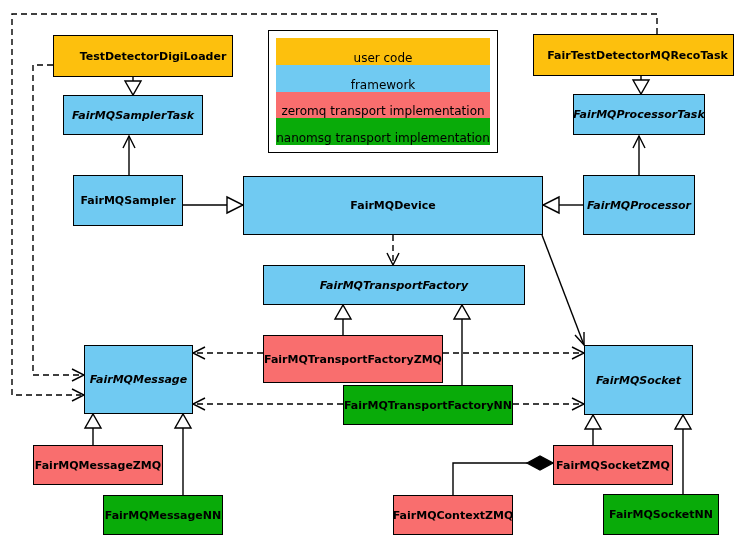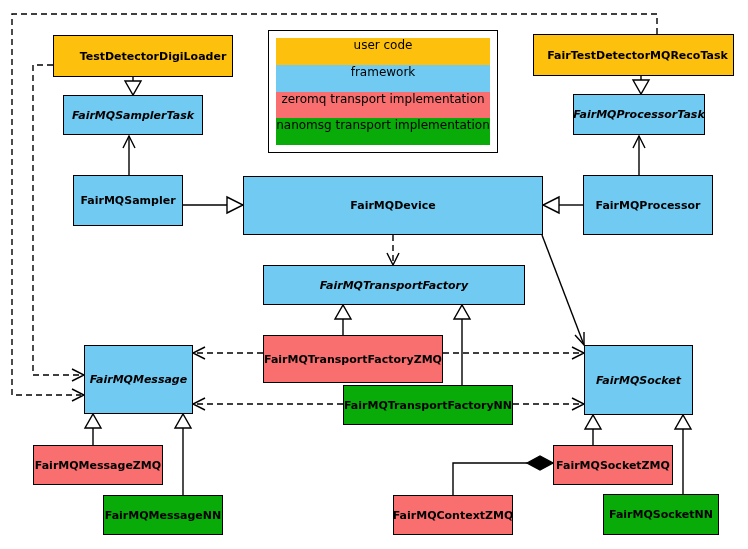--- a/index.html
+++ b/index.html
@@ -19,21 +19,21 @@
   .layer-framework{background:var(--c-framework,#70caf2);}
   .layer-zeromq{background:var(--c-zeromq,#f96e6e);}
   .layer-nanomsg{background:var(--c-nanomsg,#09ab09);}
   #legend{
     position:absolute;left:268px;top:30px;width:230px;height:123px;
     border:1px solid #000;background:#fff;box-sizing:border-box;
     display:flex;flex-direction:column;justify-content:space-between;
     padding:7px;
   }
   .legend-bar{
-    height:33px;display:flex;align-items:flex-start;justify-content:center;
+    height:33px;display:flex;align-items:flex-end;justify-content:center;
     font-size:12px;color:#000;white-space:nowrap;
   }
 </style>
 </head>
 <body>
 
 <div id="canvas">
 
   <svg id="edges" viewBox="0 0 748 549" fill="none" stroke="#000" stroke-width="1.4">
 
@@ -136,21 +136,21 @@
   <div class="node layer-user" style="left:533px;top:34px;width:201px;height:42px;padding-left:8px;">FairTestDetectorMQRecoTask</div>
 
   <div class="node layer-framework abstract" style="left:63px;top:95px;width:140px;height:40px;">FairMQSamplerTask</div>
 
   <div class="node layer-framework abstract" style="left:573px;top:94px;width:132px;height:41px;">FairMQProcessorTask</div>
 
   <div class="node layer-framework" style="left:73px;top:175px;width:110px;height:51px;">FairMQSampler</div>
 
   <div class="node layer-framework" style="left:243px;top:176px;width:300px;height:59px;">FairMQDevice</div>
 
-  <div class="node layer-framework" style="left:583px;top:175px;width:130px;height:60px;">FairMQProcessor</div>
+  <div class="node layer-framework" style="left:583px;top:175px;width:112px;height:60px;font-style:italic;">FairMQProcessor</div>
 
   <div class="node layer-framework abstract" style="left:263px;top:265px;width:262px;height:40px;">FairMQTransportFactory</div>
 
   <div class="node layer-zeromq" style="left:263px;top:335px;width:180px;height:48px;">FairMQTransportFactoryZMQ</div>
 
   <div class="node layer-nanomsg" style="left:343px;top:385px;width:170px;height:40px;">FairMQTransportFactoryNN</div>
 
   <div class="node layer-framework abstract" style="left:84px;top:345px;width:109px;height:69px;">FairMQMessage</div>
 
   <div class="node layer-framework abstract" style="left:584px;top:345px;width:109px;height:70px;">FairMQSocket</div>

